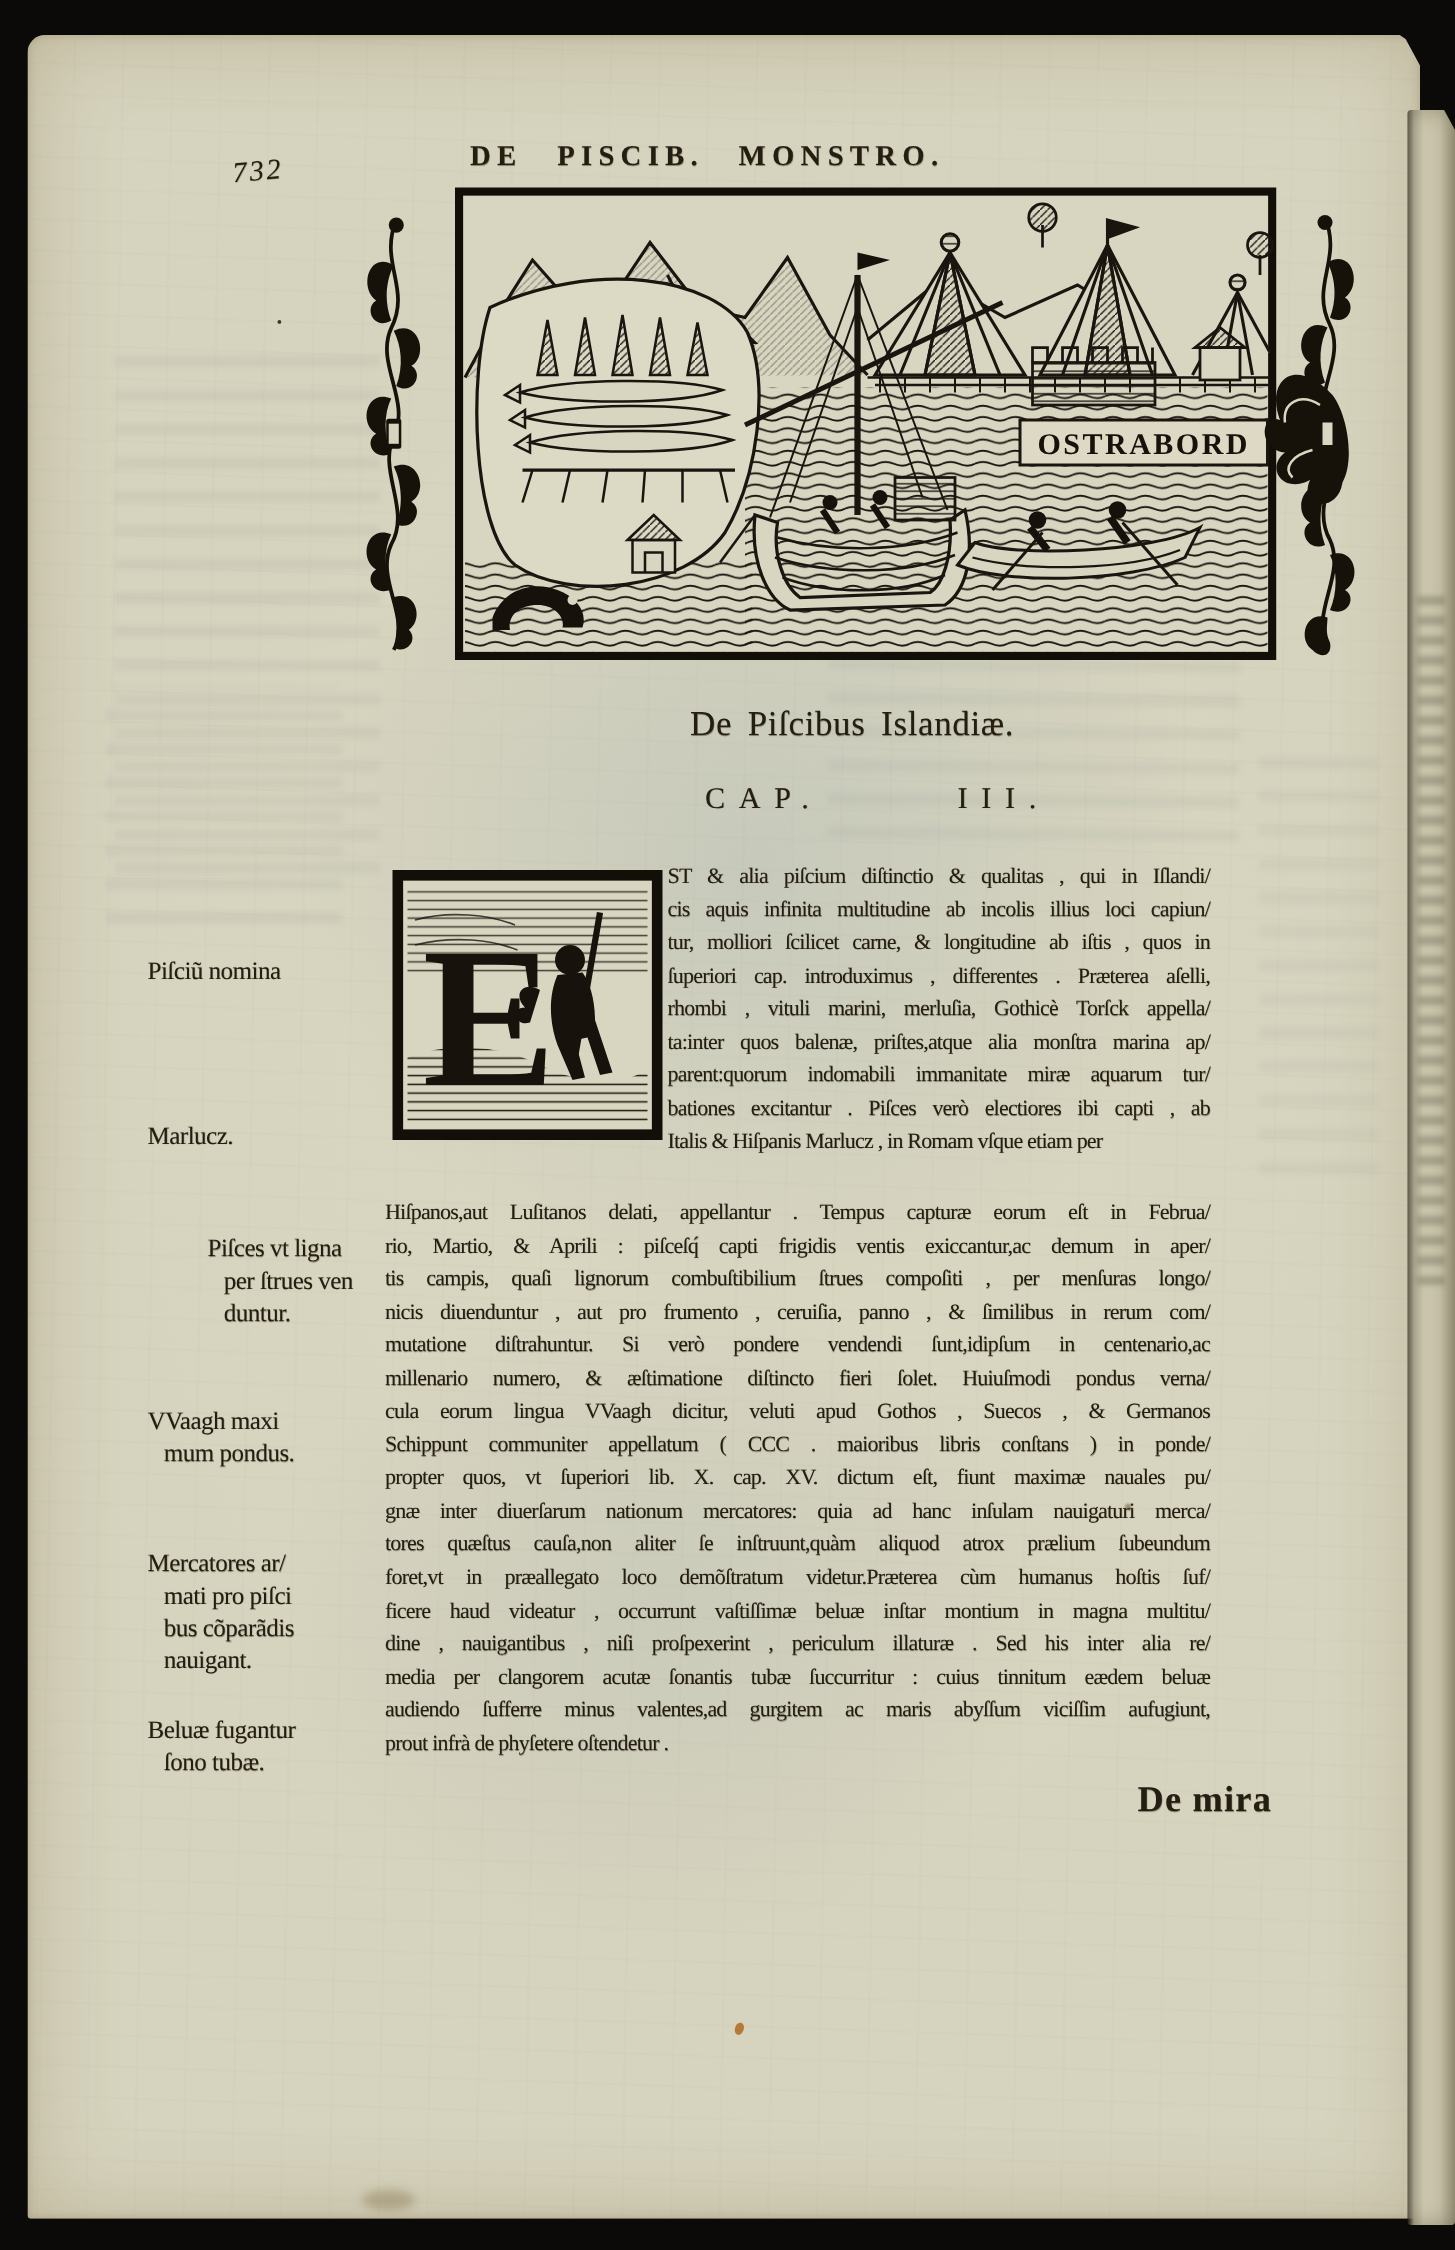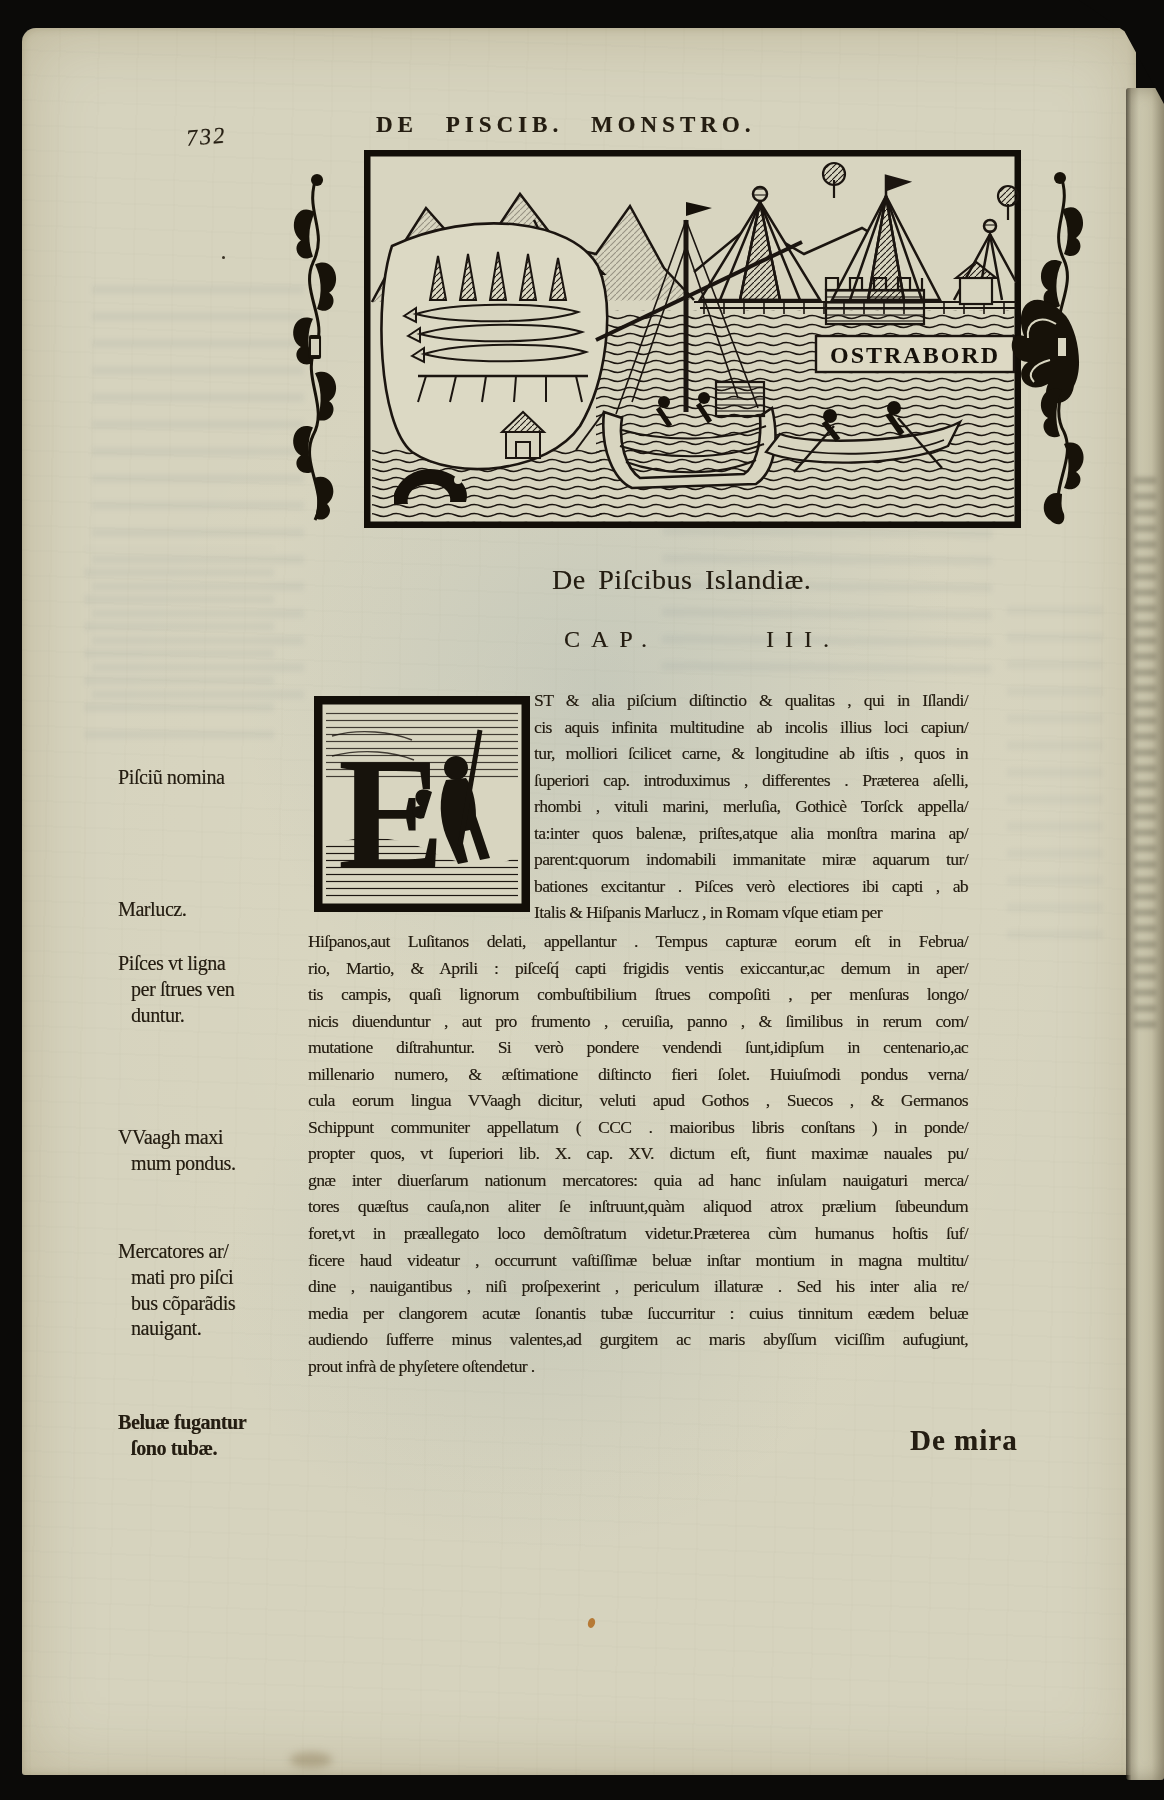--- a/index.html
+++ b/index.html
@@ -30,27 +30,27 @@
          word-spacing:5px;}
   .cap-row{position:absolute;left:0;top:598px;width:100%;height:30px;}
   .cap-word{position:absolute;left:542px;font-size:24px;letter-spacing:11px;text-align:center;}
   .cap-num{position:absolute;left:744px;font-size:24px;letter-spacing:11px;}
   .dropcap{position:absolute;left:292px;top:668px;width:216px;height:216px;}
   .bcol{position:absolute;font-size:17.5px;letter-spacing:-0.6px;}
   .bcol .bline{height:26.55px;line-height:26.55px;text-align:justify;text-align-last:justify;
        white-space:nowrap;overflow:visible;}
   .bcol .bline:last-child{text-align-last:left;}
   .body-indented{left:512px;top:659px;width:434px;}
-  .body-full{left:286px;top:900px;width:660px;}
+  .body-full{left:286px;top:928px;width:660px;}
   .catchword{position:absolute;left:888px;top:1396px;font-size:29px;font-weight:bold;
        letter-spacing:1px;}
   .note{position:absolute;left:96px;width:192px;font-size:20px;letter-spacing:-0.4px;}
   .note div{height:25.8px;line-height:25.8px;}
   .note div + div{padding-left:13px;}
-  .n0{top:737px;} .n1{top:869px;} .n2{top:923px;} .n3{top:1081px;margin-top:16px;} .n4{top:1211px;} .n5{top:1382px;font-weight:bold;}
+  .n0{top:737px;} .n1{top:869px;} .n2{top:959px;margin-left:48px;} .n3{top:1081px;margin-top:16px;} .n4{top:1211px;} .n5{top:1344px;}
   .ghost{position:absolute;pointer-events:none;filter:blur(2.5px);opacity:.55;
     background:repeating-linear-gradient(0deg, transparent 0 9px, rgba(92,108,118,.13) 9px 18px,
     transparent 18px 27px);}
   .g1{left:70px;top:250px;width:212px;height:430px;}
   .g2{left:640px;top:478px;width:330px;height:175px;transform:rotate(.5deg);}
   .g3{left:62px;top:520px;width:190px;height:200px;}
   .g4{left:985px;top:560px;width:96px;height:360px;opacity:.45;}
   .speck{position:absolute;border-radius:50%;pointer-events:none;}
   .s1{left:566px;top:1590px;width:7px;height:10px;background:#b06a1e;opacity:.85;transform:rotate(18deg);}
   .s2{left:268px;top:1724px;width:42px;height:16px;background:rgba(120,100,60,.35);filter:blur(4px);}

